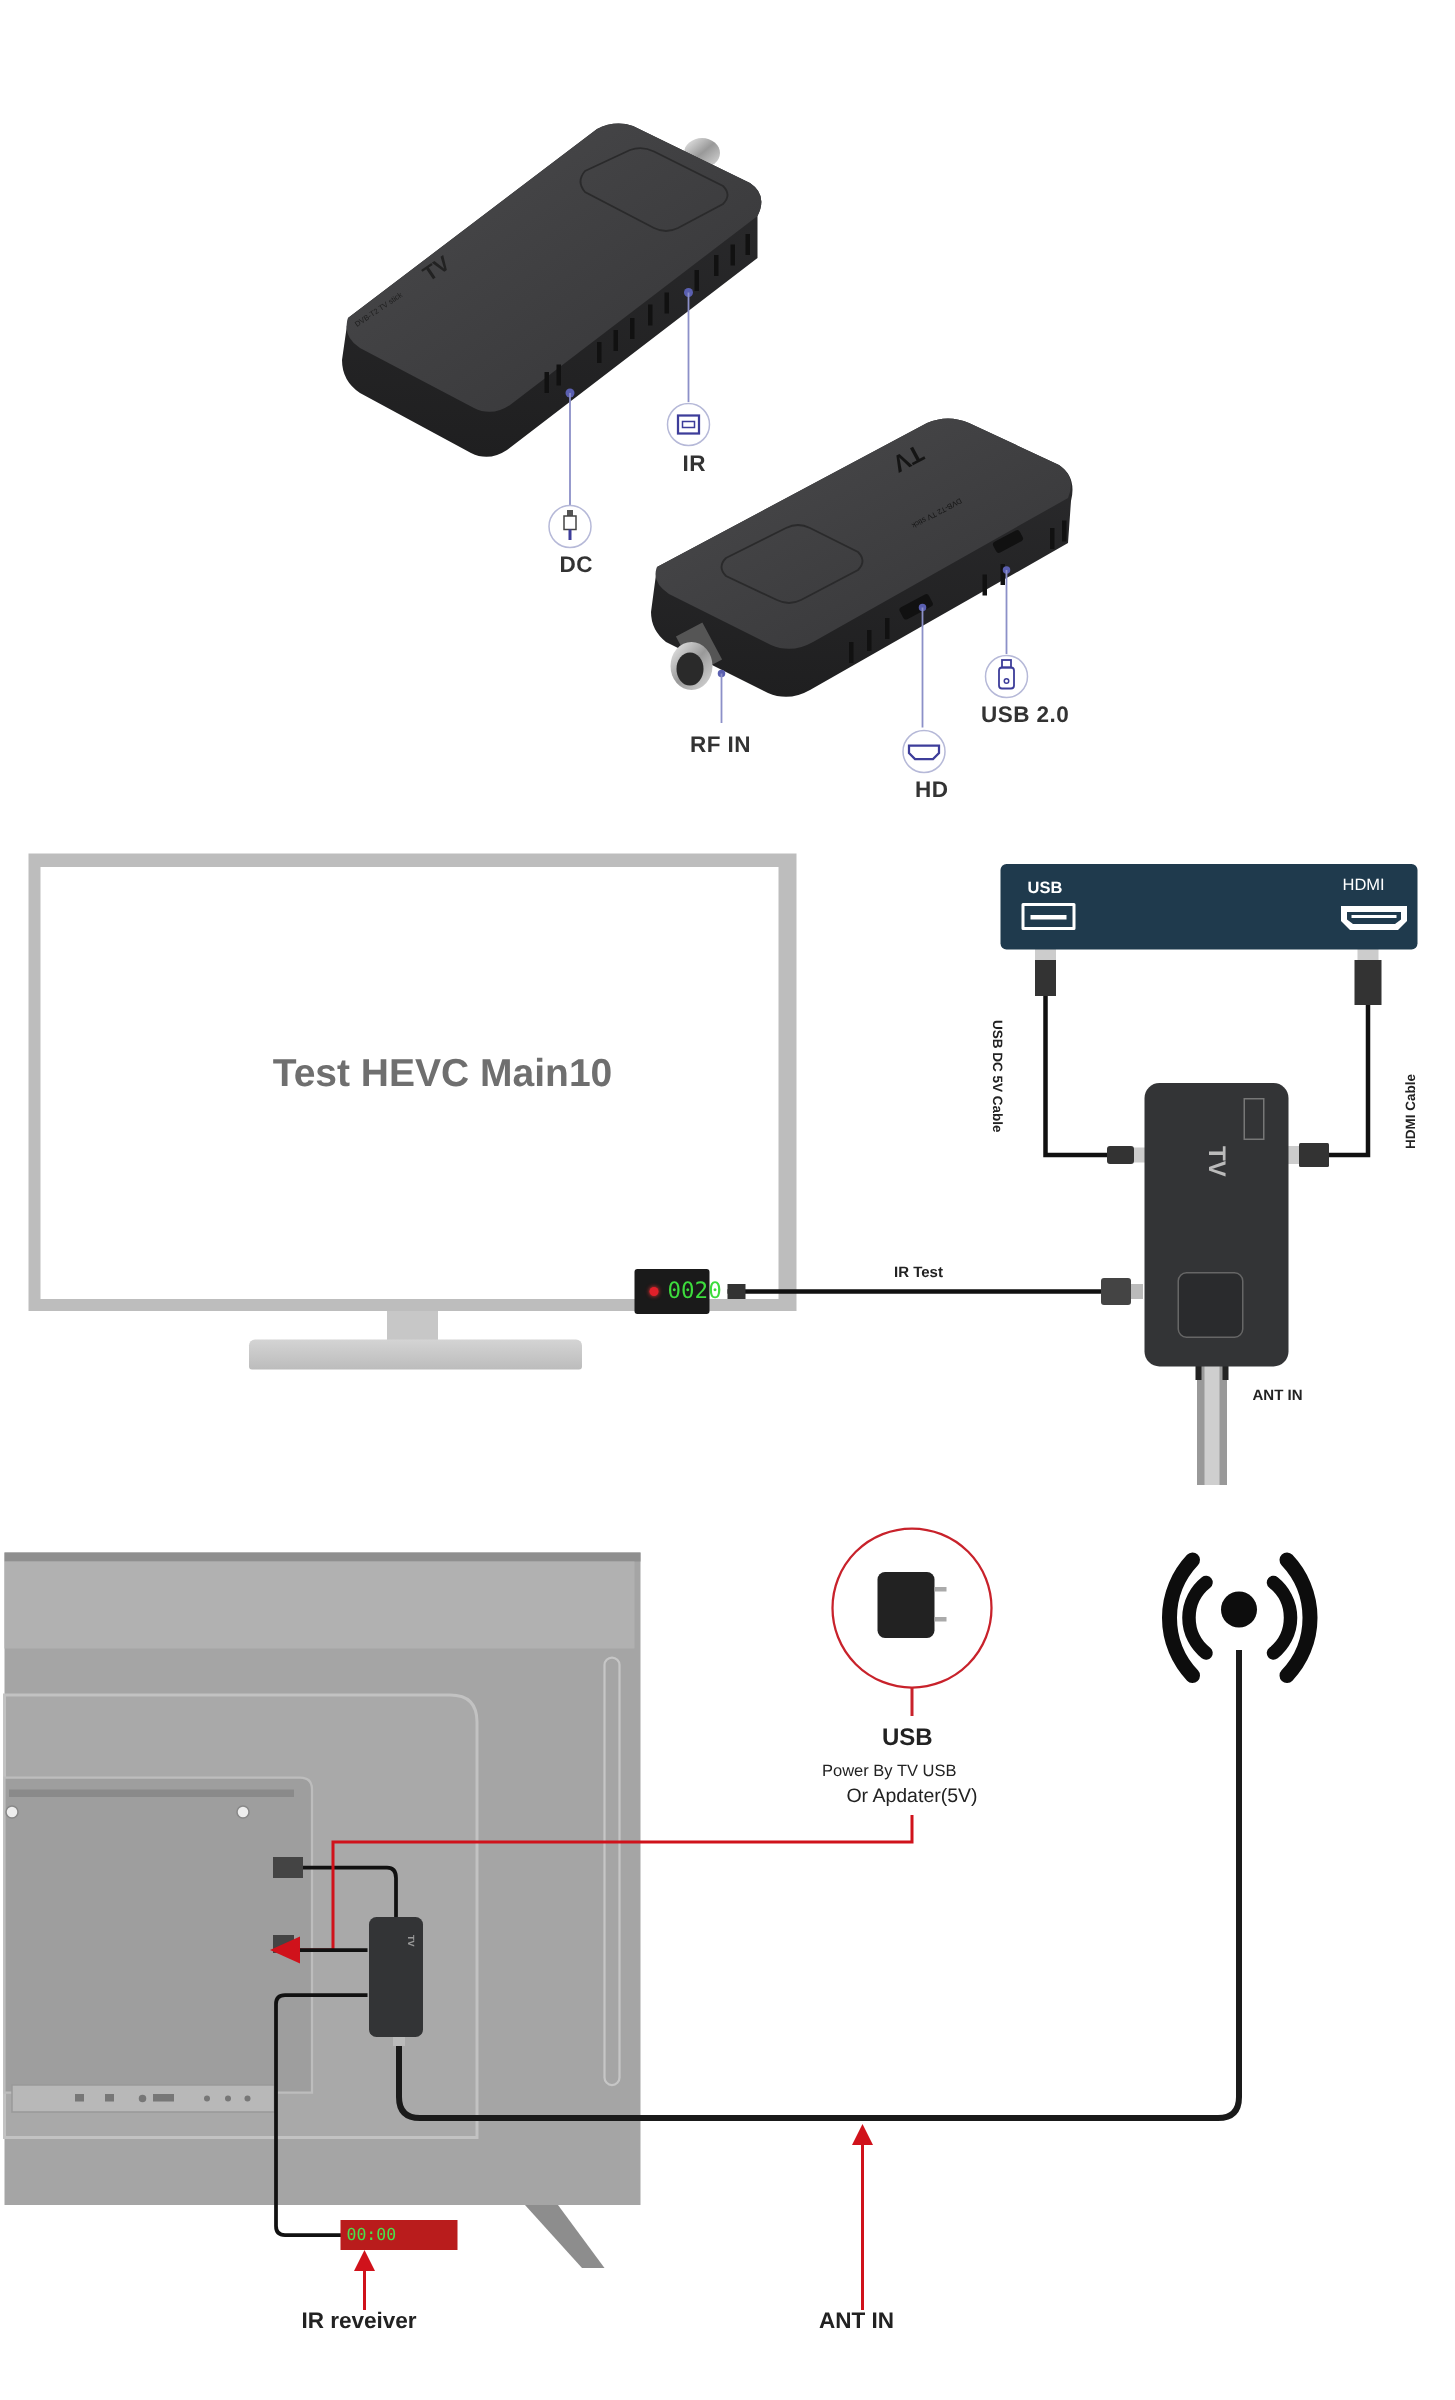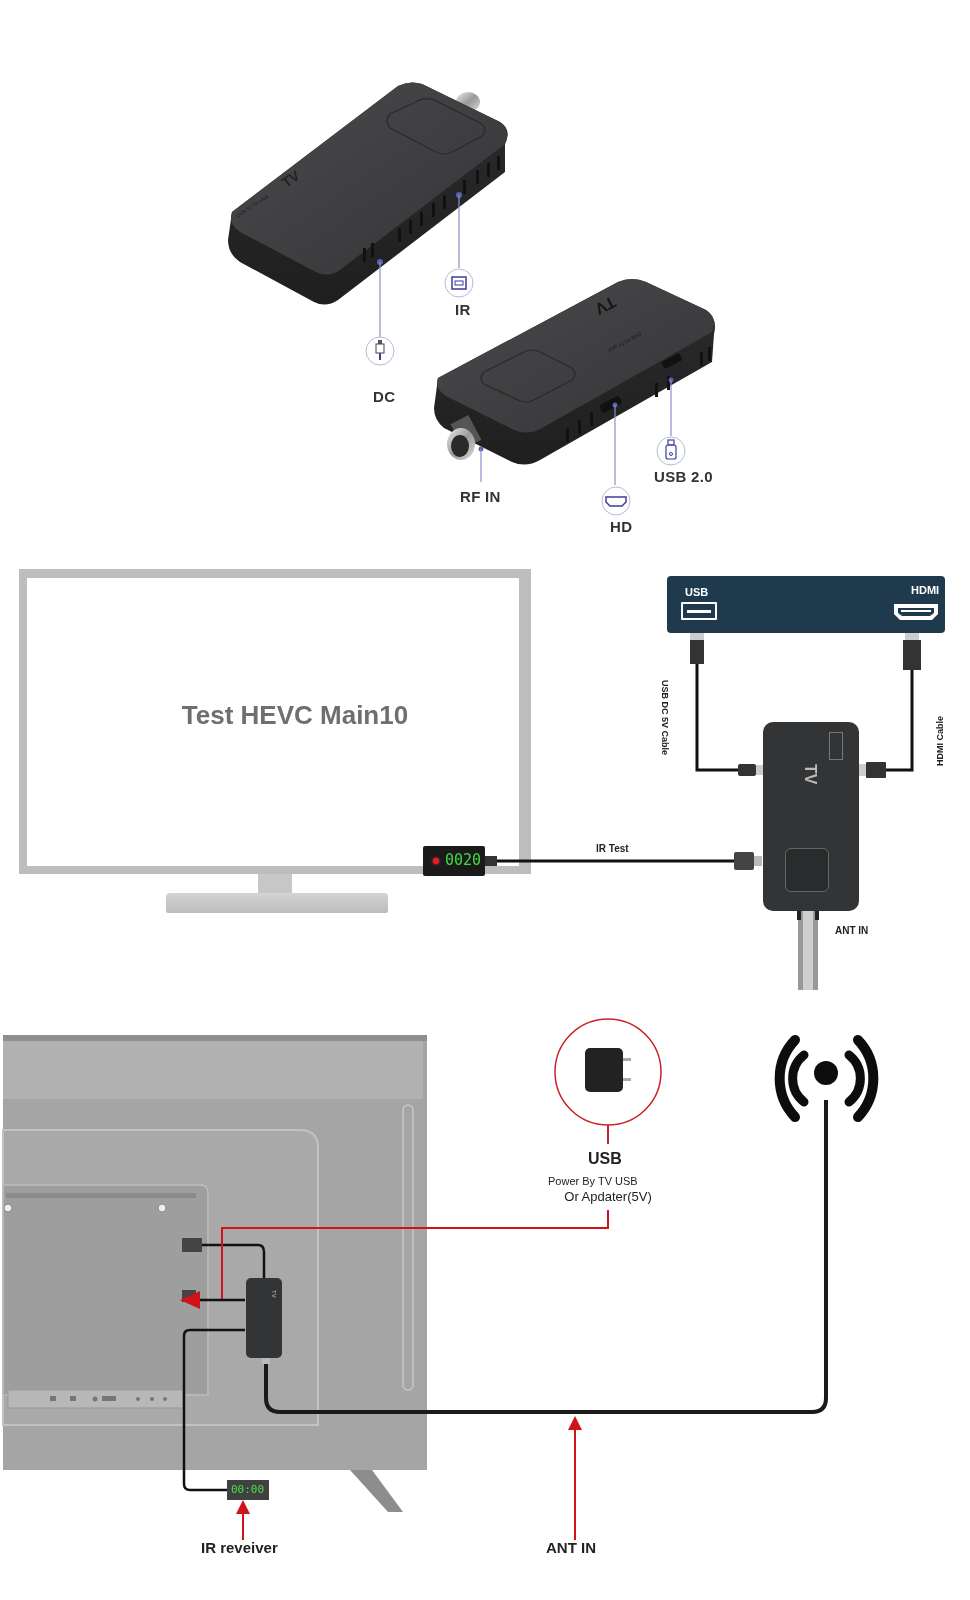--- a/index.html
+++ b/index.html
@@ -113,37 +113,37 @@
     <g>
       <circle cx="671" cy="451" r="14" fill="#fff" stroke="#b6b9d8" stroke-width="1"></circle>
       <g>
         <rect x="668" y="440" width="6" height="5" fill="none" stroke="#3d3d9a" stroke-width="1.2"></rect>
         <rect x="666" y="445" width="10" height="14" rx="2" fill="none" stroke="#3d3d9a" stroke-width="1.2"></rect>
         <circle cx="671" cy="454" r="1.5" fill="none" stroke="#3d3d9a" stroke-width="1"></circle>
       </g>
     </g>
   </svg>
 
-  <div class="lbl small" style="left:373px;top:368px;margin-top:20px;">DC</div>
+  <div class="lbl small" style="left:373px;top:368px;">DC</div>
   <div class="lbl small" style="left:455px;top:301px;">IR</div>
   <div class="lbl small" style="left:460px;top:488px;">RF IN</div>
   <div class="lbl small" style="left:610px;top:518px;">HD</div>
   <div class="lbl small" style="left:654px;top:468px;text-align:right;">USB 2.0</div>
 </div>
 
 <div>
 
   <div class="abs" style="left:19px;top:569px;width:512px;height:305px;background:#bdbdbd;"></div>
   <div class="abs" style="left:27px;top:578px;width:492px;height:288px;background:#fff;"></div>
   <div class="abs" style="left:27px;top:700px;width:536px;text-align:center;font-size:26px;font-weight:bold;color:#6f6f6f;">Test HEVC Main10</div>
 
   <div class="abs" style="left:258px;top:874px;width:34px;height:22px;background:#c7c7c7;"></div>
   <div class="abs" style="left:166px;top:893px;width:222px;height:20px;background:linear-gradient(#d4d4d4,#bcbcbc);border-radius:4px 4px 2px 2px;"></div>
 
-  <div class="abs" style="left:423px;top:846px;width:62px;height:30px;background:#1a1a1a;border-radius:2px;">
+  <div class="abs" style="left:423px;top:846px;width:50px;height:30px;background:#1a1a1a;border-radius:2px;">
     <div class="abs" style="left:10px;top:12px;width:6px;height:6px;border-radius:50%;background:#e0202a;box-shadow:0 0 3px #f33;"></div>
     <div class="abs" style="left:22px;top:5px;font-family:'DejaVu Sans Mono',monospace;font-size:15px;color:#3ddc3d;letter-spacing:0px;">0020</div>
   </div>
 
   <svg width="970" height="1000" viewBox="0 0 970 1000">
 
     <line x1="485" y1="861" x2="734" y2="861" stroke="#111" stroke-width="3"></line>
     <rect x="485" y="856" width="12" height="10" fill="#333"></rect>
     <rect x="734" y="852" width="20" height="18" rx="2" fill="#444"></rect>
     <rect x="754" y="856" width="8" height="10" fill="#bbb"></rect>
@@ -164,21 +164,21 @@
     <rect x="803" y="905" width="10" height="85" fill="#cfcfcf"></rect>
     <rect x="797" y="908" width="4" height="12" fill="#222"></rect>
     <rect x="815" y="908" width="4" height="12" fill="#222"></rect>
   </svg>
 
   <div class="abs" style="left:667px;top:576px;width:278px;height:57px;background:#1f3a4d;border-radius:4px;">
     <div class="abs" style="left:18px;top:10px;color:#fff;font-size:11px;font-weight:bold;">USB</div>
     <div class="abs" style="left:14px;top:26px;width:32px;height:14px;border:2px solid #fff;border-radius:1px;">
       <div style="position:absolute;left:4px;top:6px;width:24px;height:3px;background:#fff;"></div>
     </div>
-    <div class="abs" style="left:244px;top:8px;color:#fff;font-size:11px;font-weight:bold;">HDMI</div>
+    <div class="abs" style="left:228px;top:8px;color:#fff;font-size:11px;font-weight:normal;">HDMI</div>
     <svg width="50" height="24" viewBox="0 0 50 24" style="left:225px;top:24px;">
       <path d="M2,4 L46,4 L46,14 L40,20 L8,20 L2,14 Z" fill="#fff"></path>
       <path d="M6,8 L42,8 L42,13 L38,16 L10,16 L6,13 Z" fill="#1f3a4d"></path>
       <rect x="9" y="10" width="30" height="2" fill="#fff"></rect>
     </svg>
   </div>
 
   <div class="abs" style="left:763px;top:722px;width:96px;height:189px;background:#333436;border-radius:10px;">
     <div class="abs" style="left:56px;top:42px;color:#bbb;font-size:16px;font-weight:bold;transform:rotate(90deg);transform-origin:left top;">TV</div>
     <div class="abs" style="left:66px;top:10px;width:12px;height:26px;border:1px solid #777;"></div>
@@ -254,21 +254,21 @@
       <rect x="623" y="1078" width="8" height="3" fill="#aaa"></rect>
     </g>
     <line x1="608" y1="1125" x2="608" y2="1144" stroke="#c8222b" stroke-width="2"></line>
 
     <line x1="243" y1="1540" x2="243" y2="1508" stroke="#d0121b" stroke-width="2"></line>
     <path d="M243,1500 L236,1514 L250,1514 Z" fill="#d0121b"></path>
     <line x1="575" y1="1540" x2="575" y2="1425" stroke="#d0121b" stroke-width="2"></line>
     <path d="M575,1416 L568,1430 L582,1430 Z" fill="#d0121b"></path>
   </svg>
 
-  <div class="abs" style="left:227px;top:1480px;width:42px;height:20px;background:#404040;">
+  <div class="abs" style="left:227px;top:1480px;width:42px;height:20px;background:#b91c1c;padding-left:36px;">
     <div class="abs" style="left:4px;top:3px;font-family:'DejaVu Sans Mono',monospace;font-size:11px;color:#4be04b;">00:00</div>
   </div>
 
   <div class="lbl" style="left:588px;top:1150px;font-size:16px;">USB</div>
   <div class="lbl" style="left:548px;top:1175px;width:120px;text-align:left;font-size:11px;font-weight:normal;">Power By TV USB</div>
   <div class="lbl" style="left:548px;top:1189px;width:120px;text-align:center;font-size:13px;font-weight:normal;">Or Apdater(5V)</div>
 
   <div class="lbl" style="left:201px;top:1539px;font-size:15px;">IR reveiver</div>
   <div class="lbl" style="left:546px;top:1539px;font-size:15px;">ANT IN</div>
 </div>

